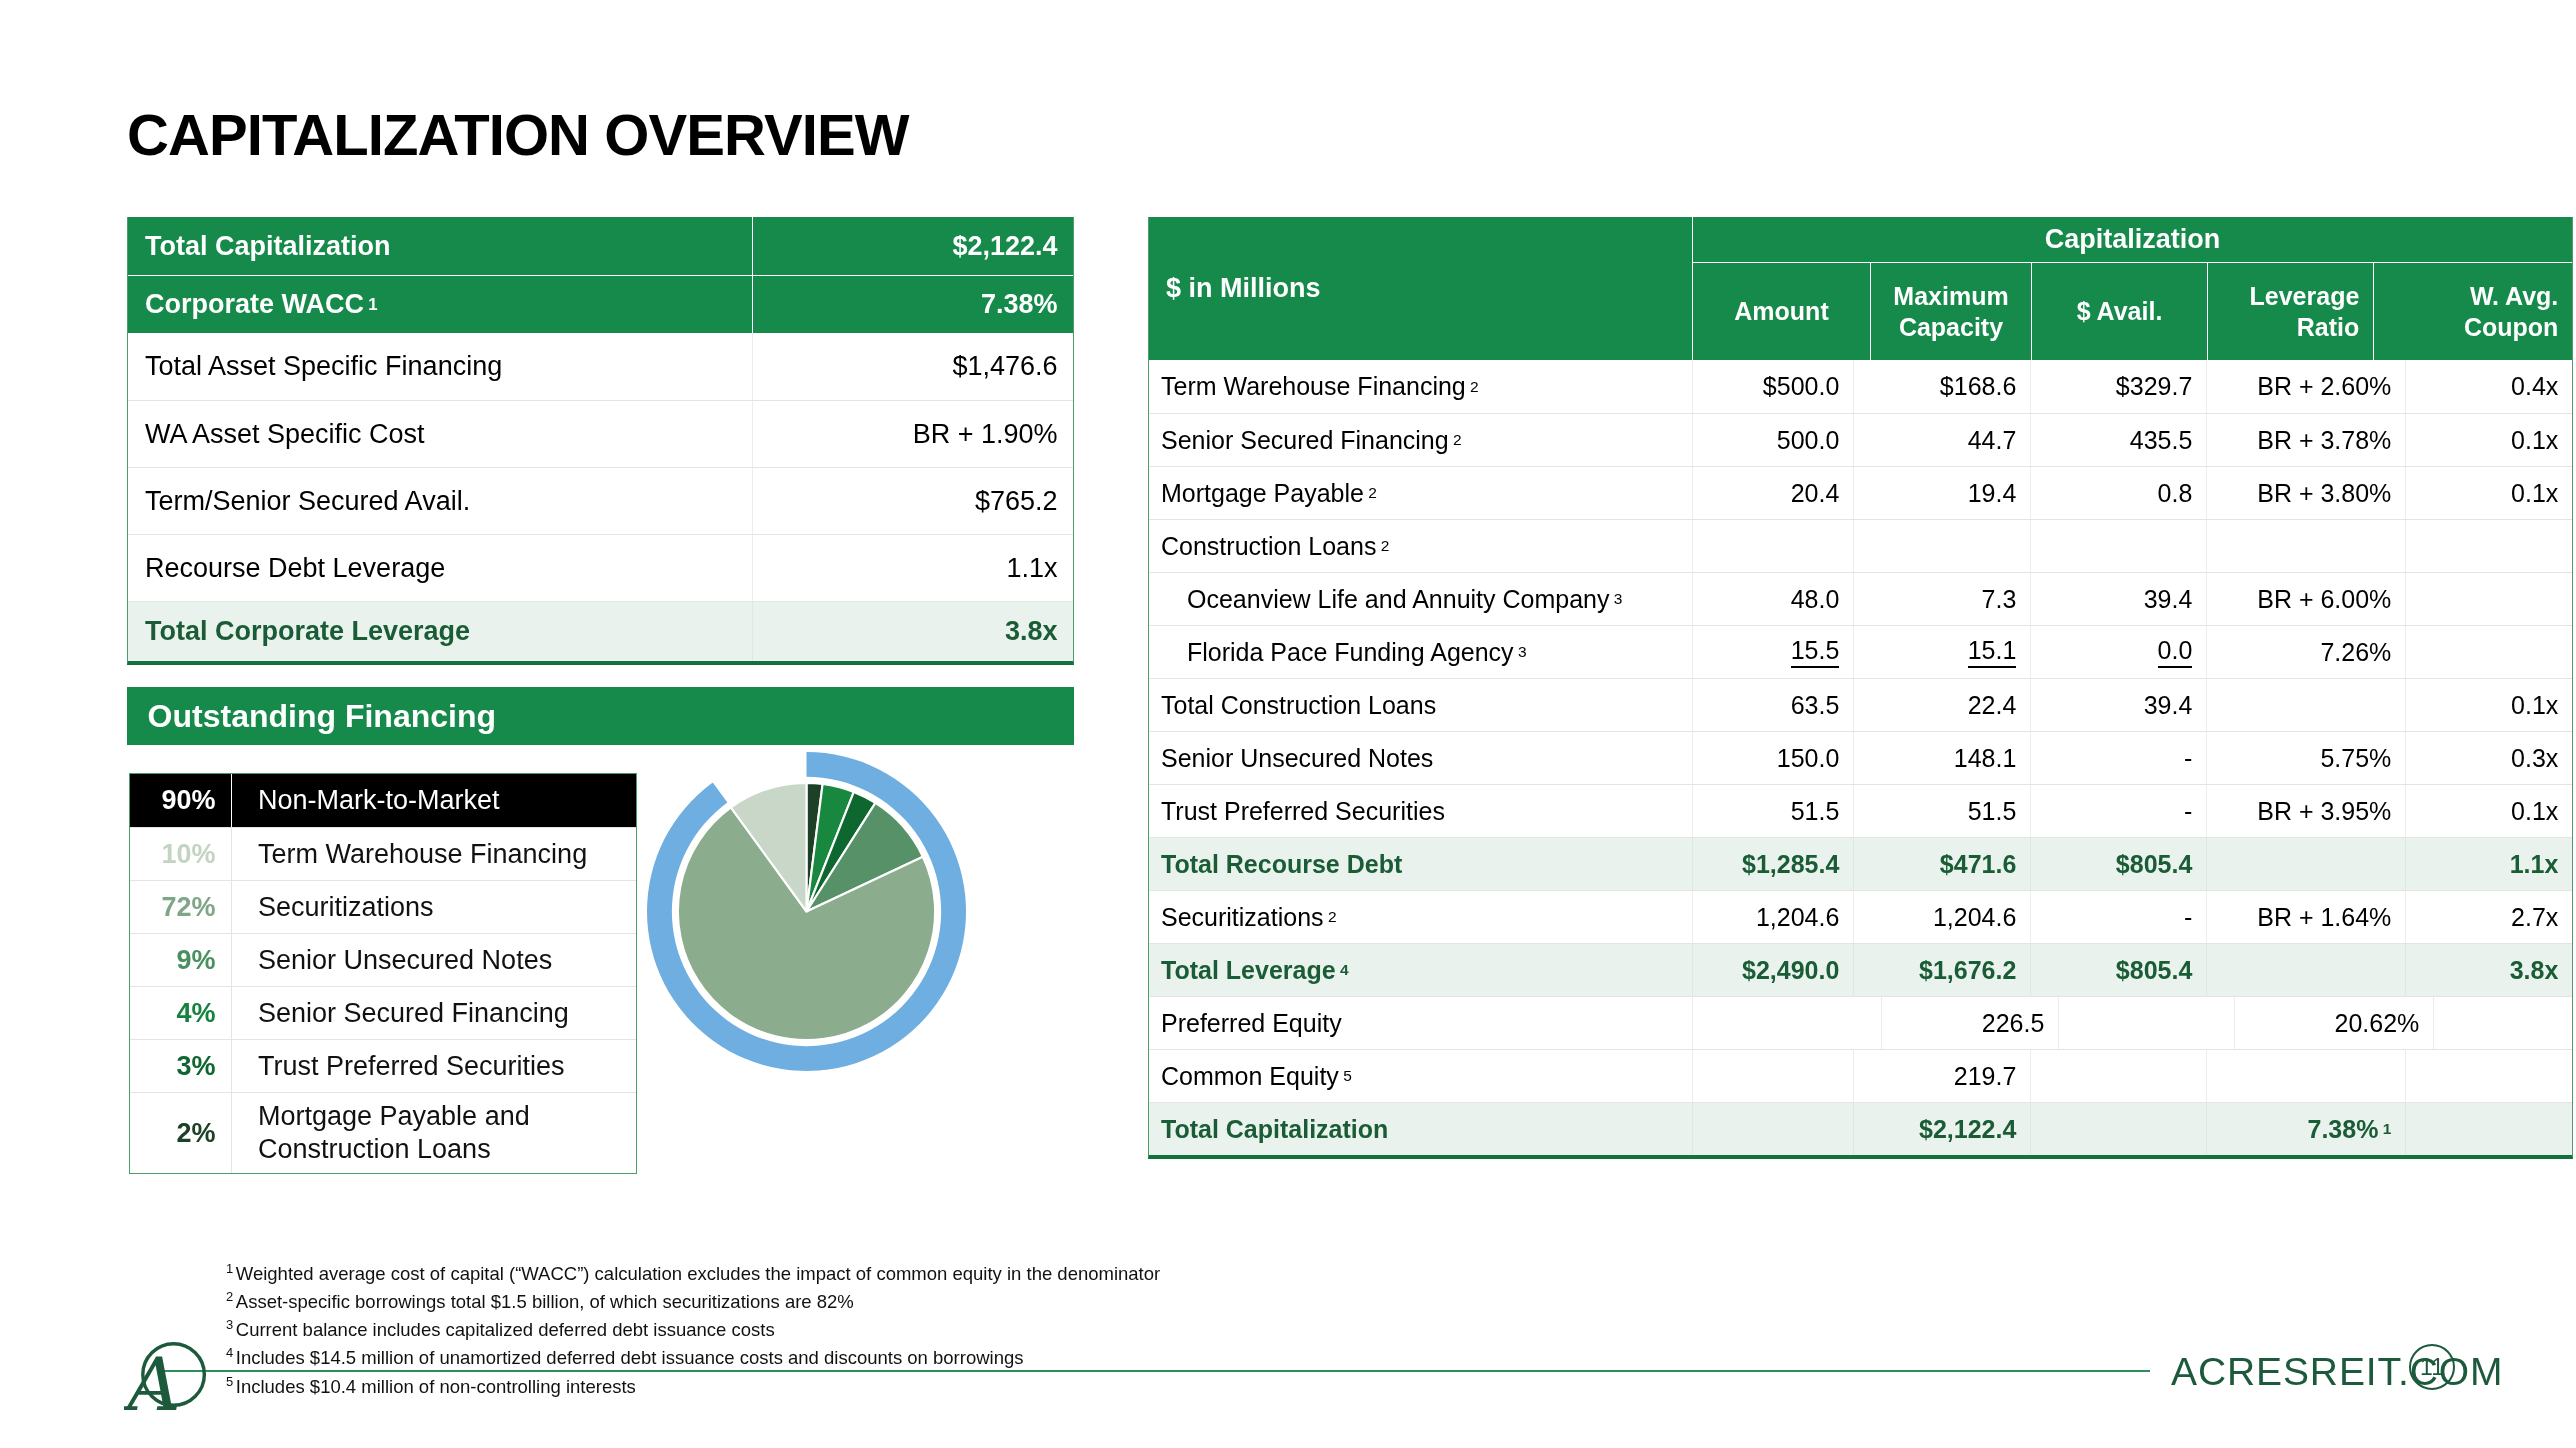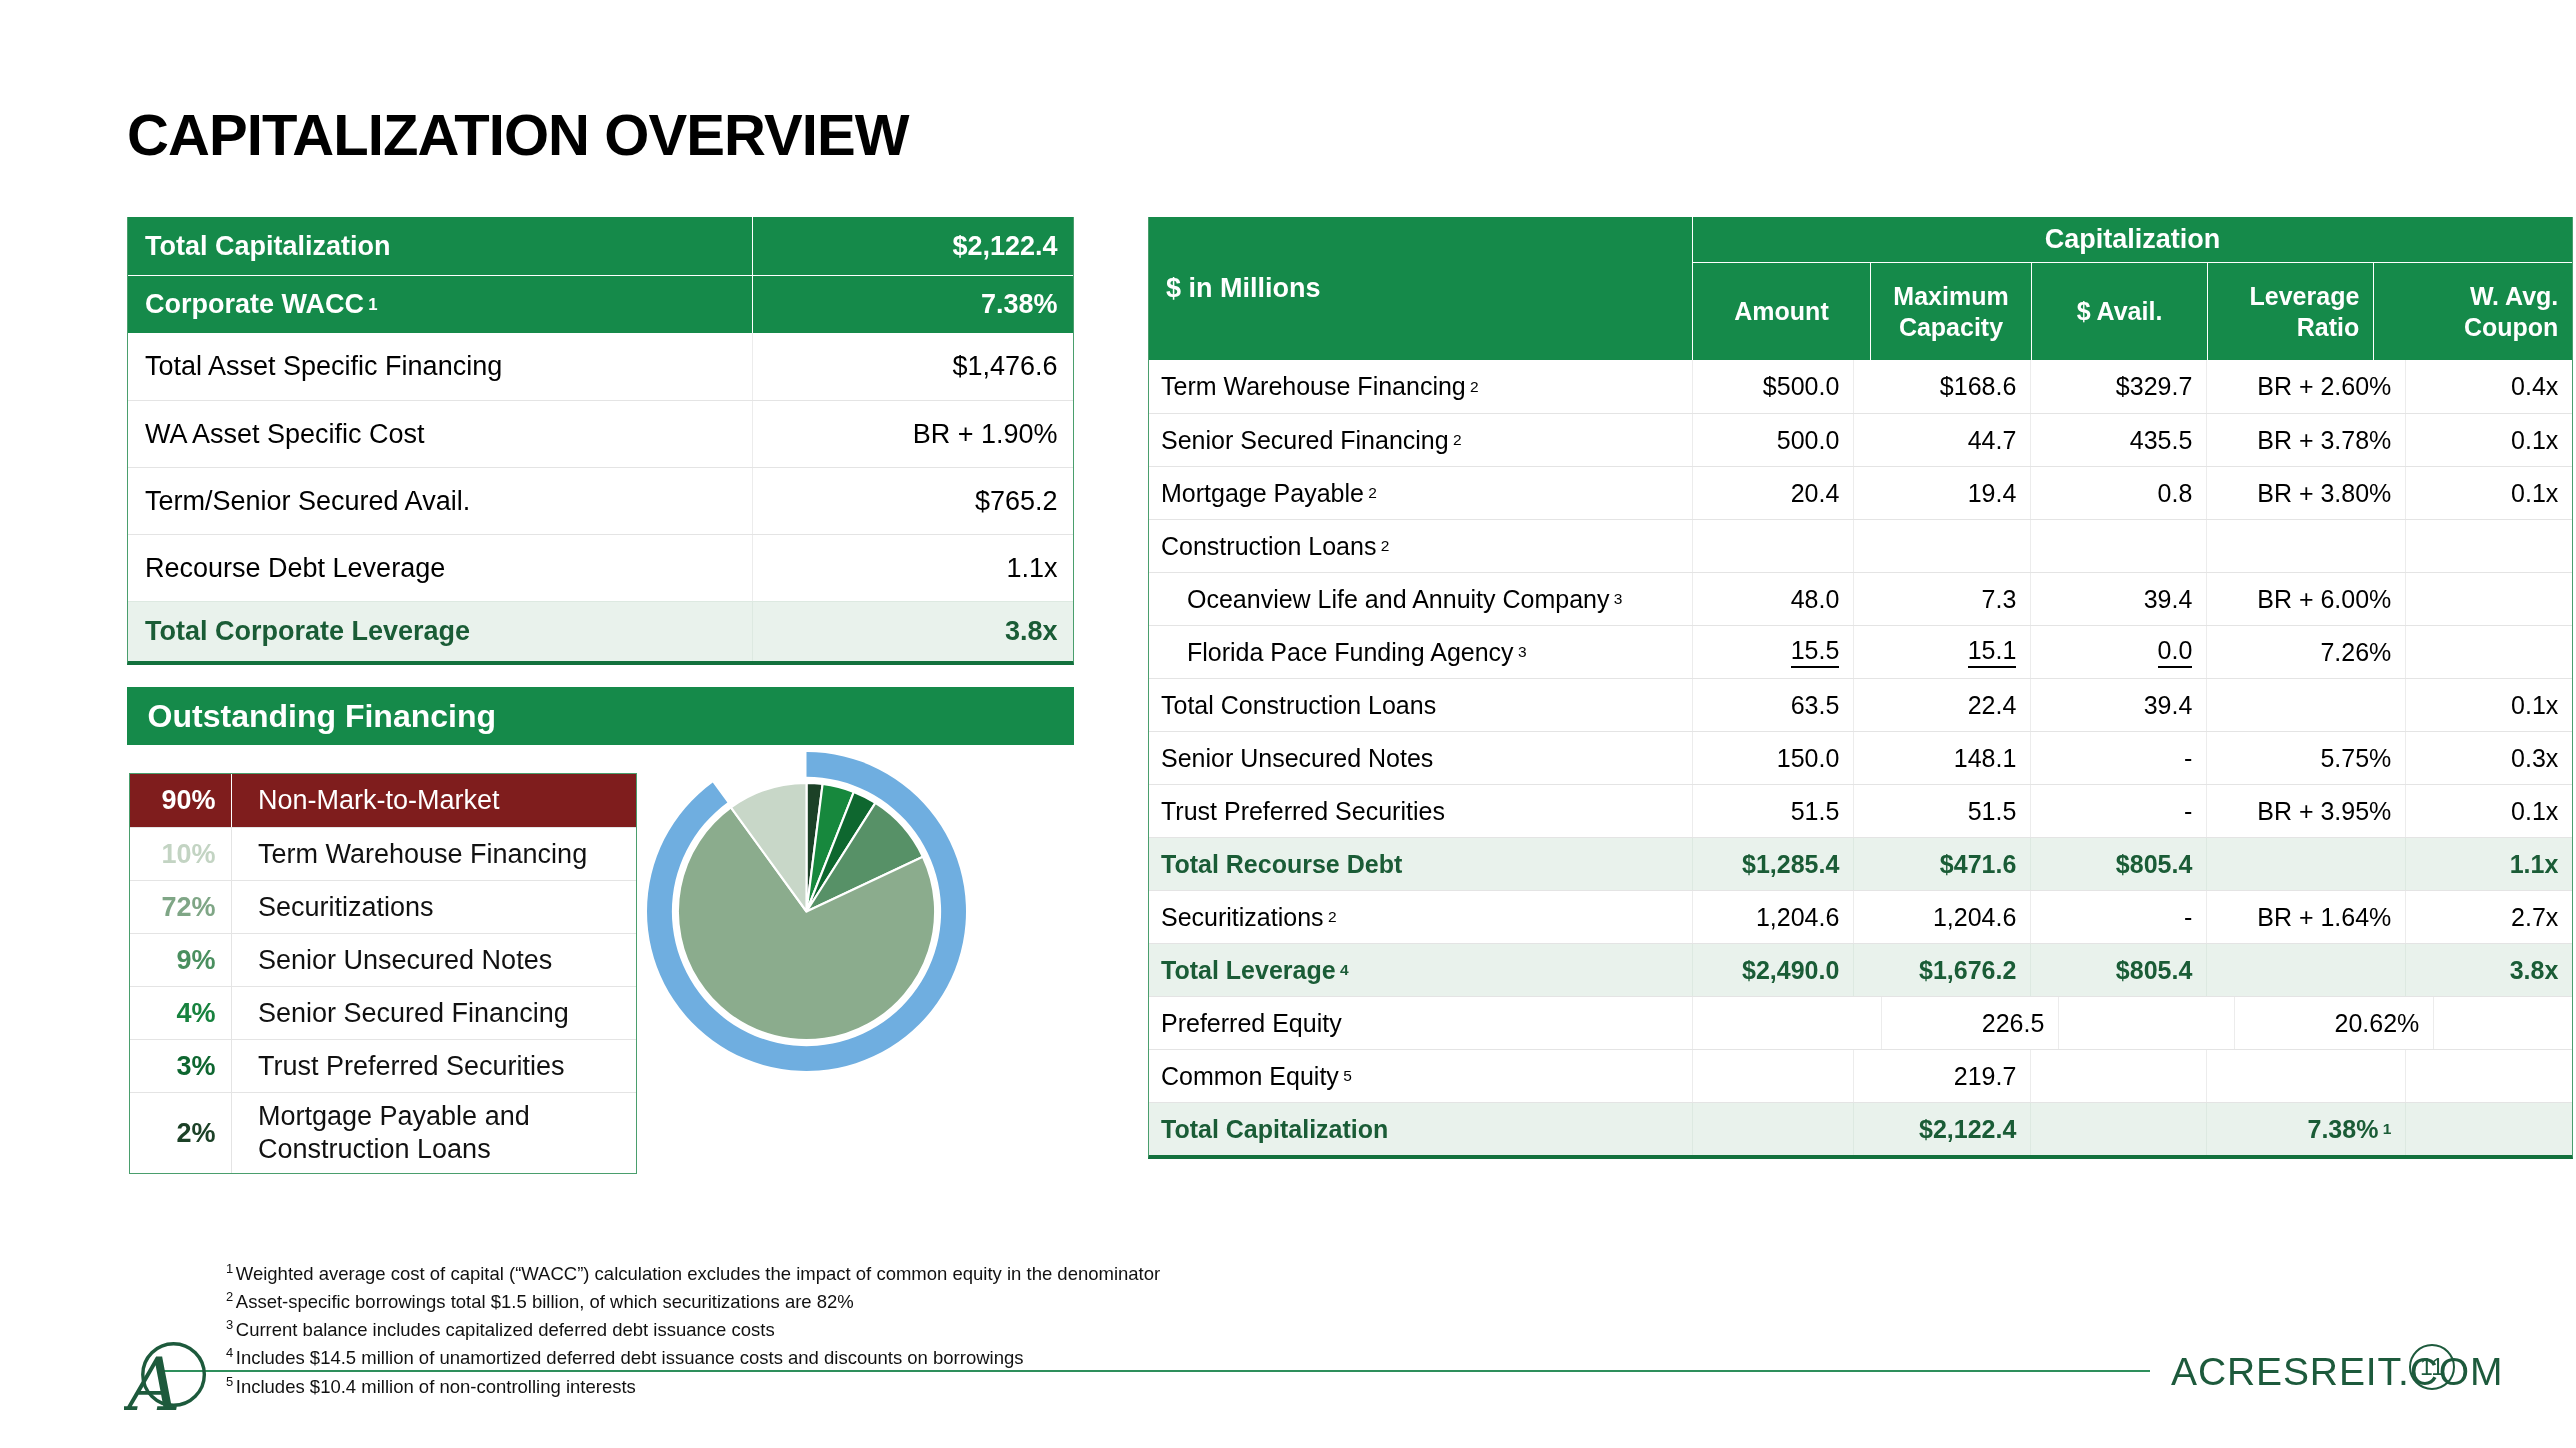--- a/index.html
+++ b/index.html
@@ -31,21 +31,21 @@
          color:#fff;font-weight:700;font-size:32px;display:flex;align-items:center;
          padding-left:20.6px;box-sizing:border-box;}
   .legend{position:absolute;left:129px;top:773px;width:508px;box-sizing:border-box;
           border:1.7px solid #4a9e6d;background:#fff;}
   .lrow{display:flex;align-items:stretch;min-height:53px;font-size:27px;background:#fff;box-sizing:border-box;}
   .lrow + .lrow{border-top:0.9px solid #e4e4e4;}
   .lrow .pct{flex:0 0 101px;display:flex;align-items:center;justify-content:flex-end;
              padding-right:15.5px;font-weight:700;box-sizing:border-box;}
   .lrow .lab{flex:1;display:flex;align-items:center;padding-left:26px;color:#111;
              border-left:0.9px solid #e4e4e4;box-sizing:border-box;line-height:33px;}
-  .lrow.hl{background:#7f1d1d;color:#fff;}
+  .lrow.hl{background:#000000;color:#fff;}
   .lrow.hl .pct{color:#fff;}
   .lrow.hl .lab{border-left:1.7px solid #fff;color:#fff;}
   .lrow.tall{min-height:81px;}
   .pie{position:absolute;left:635px;top:740px;width:343px;height:343px;}
 
   
   .cap{position:absolute;left:1148px;top:217px;width:1425px;box-sizing:border-box;
        border-left:1.7px solid #4a9e6d;border-right:1.7px solid #4a9e6d;
        border-bottom:4.3px solid #12713d;background:#fff;}
   .cap-header{background:#158a4a;color:#fff;display:flex;height:143px;box-sizing:border-box;}

